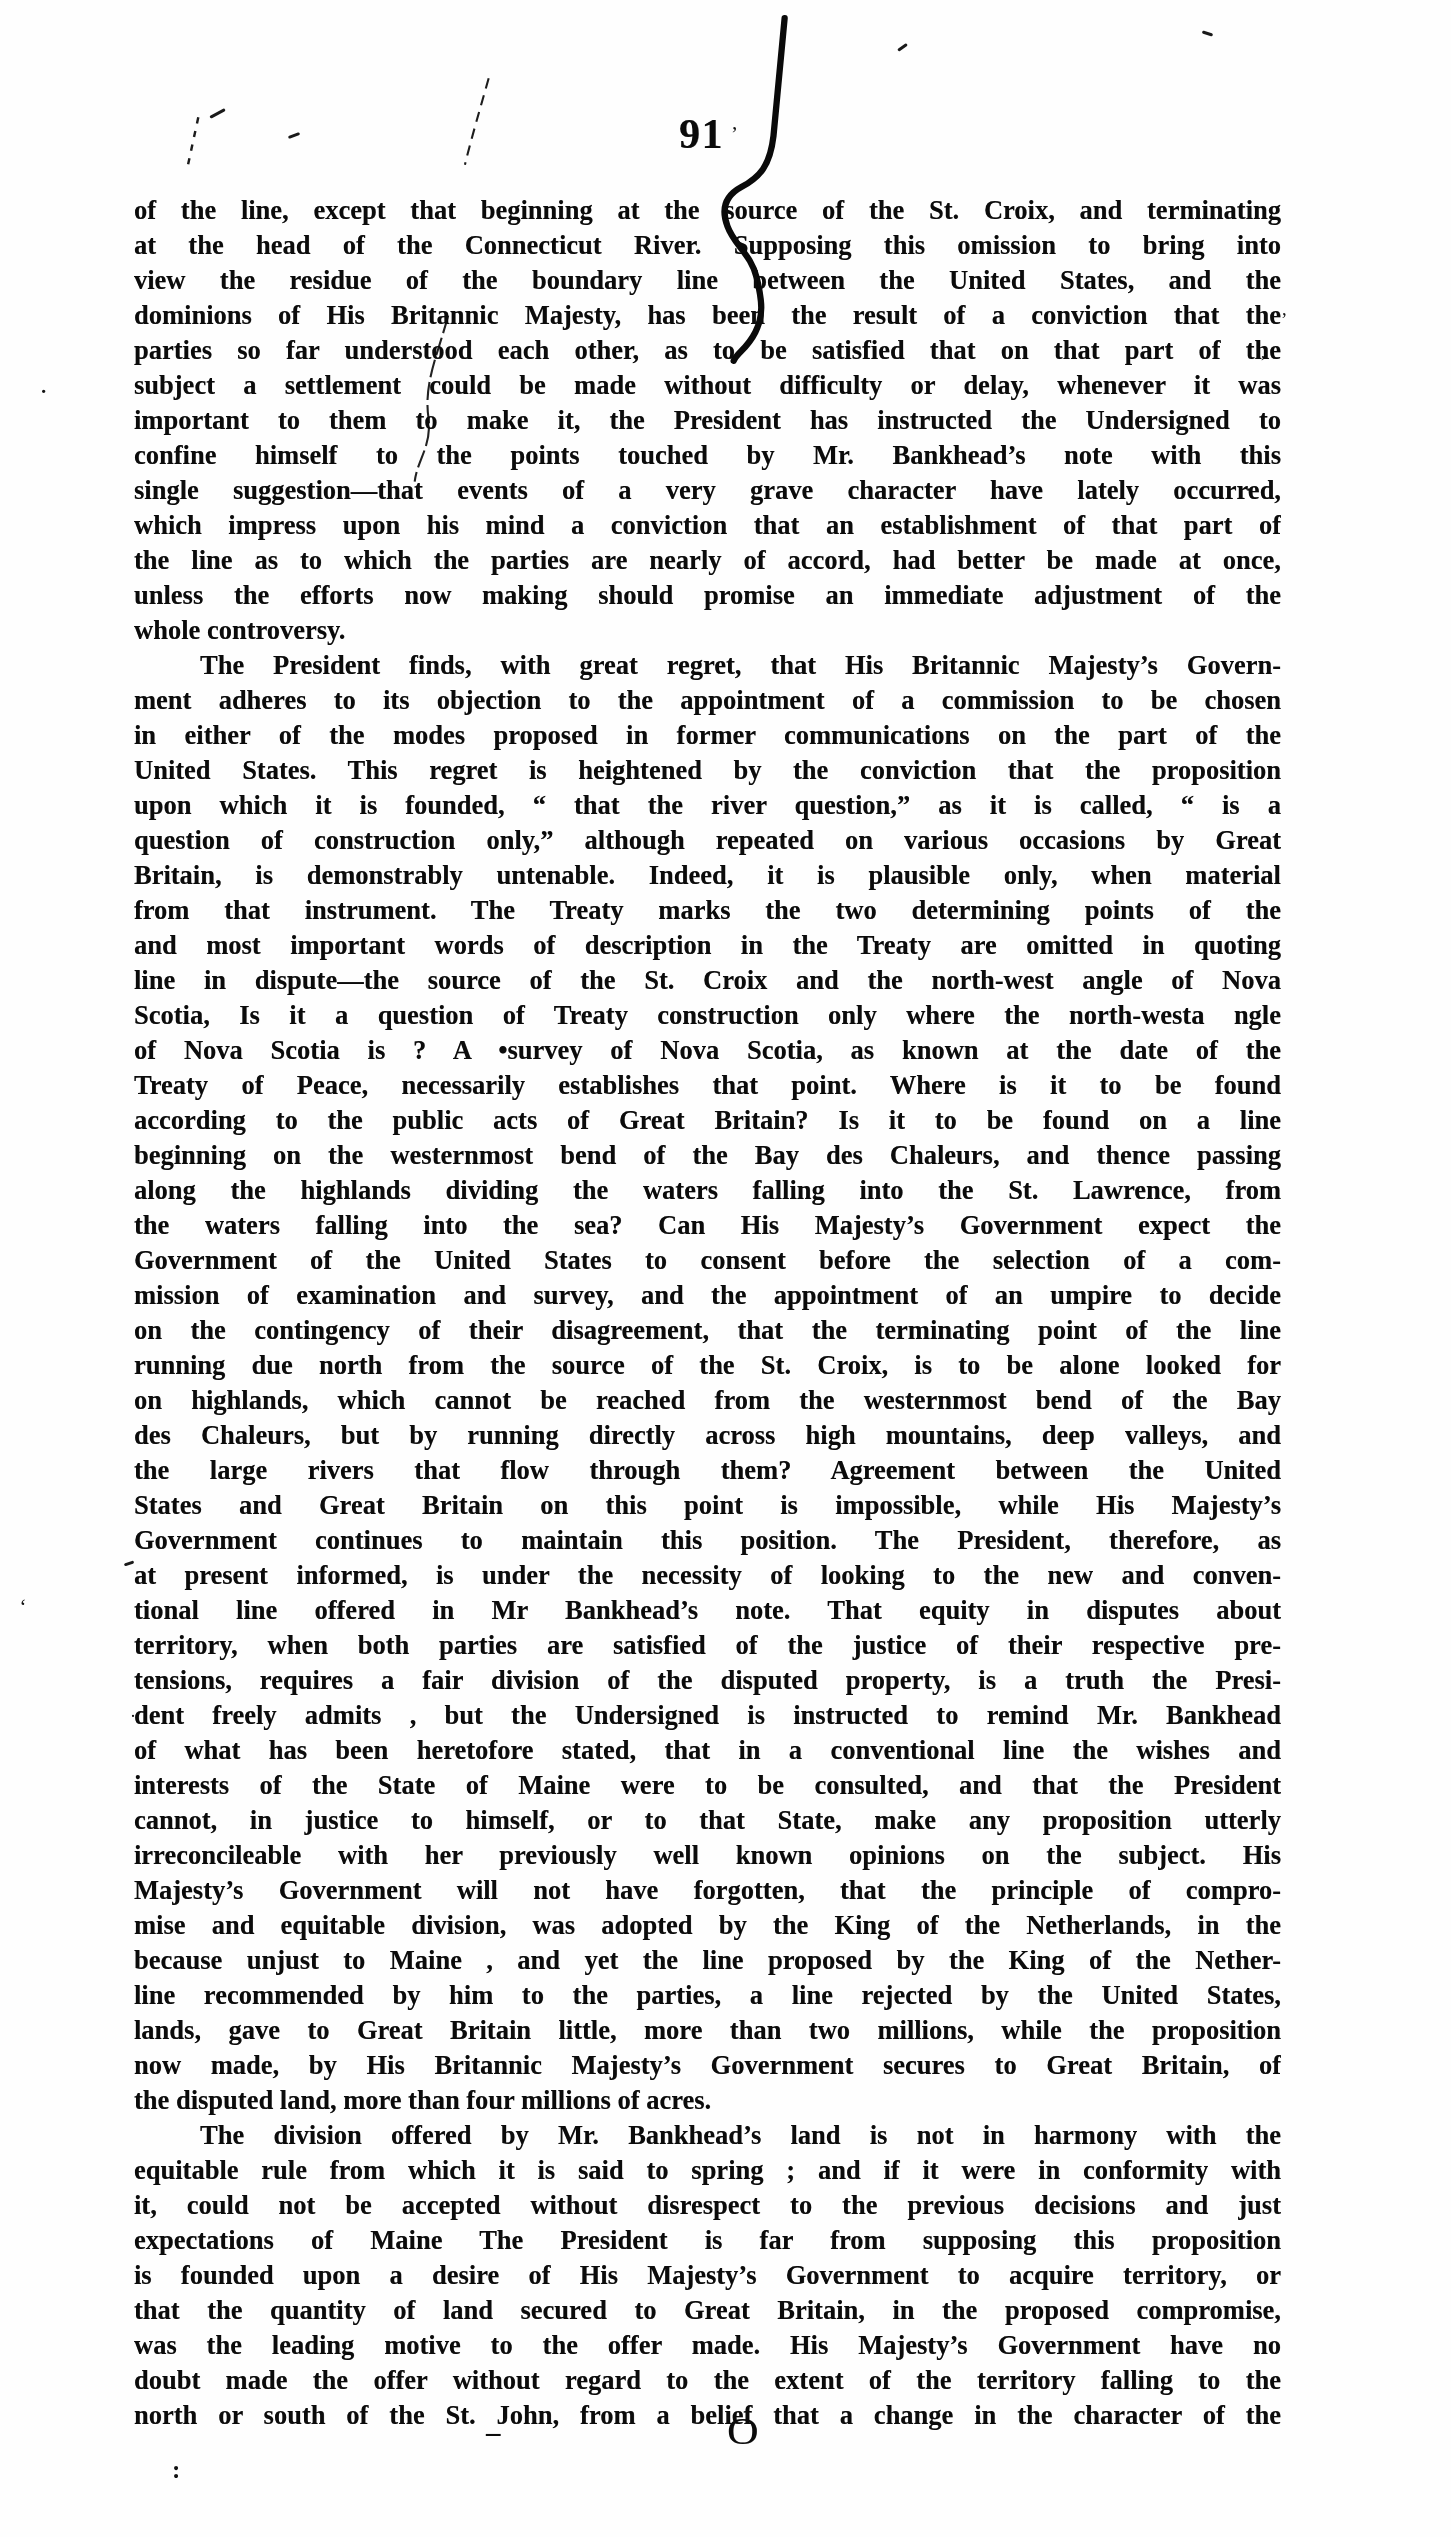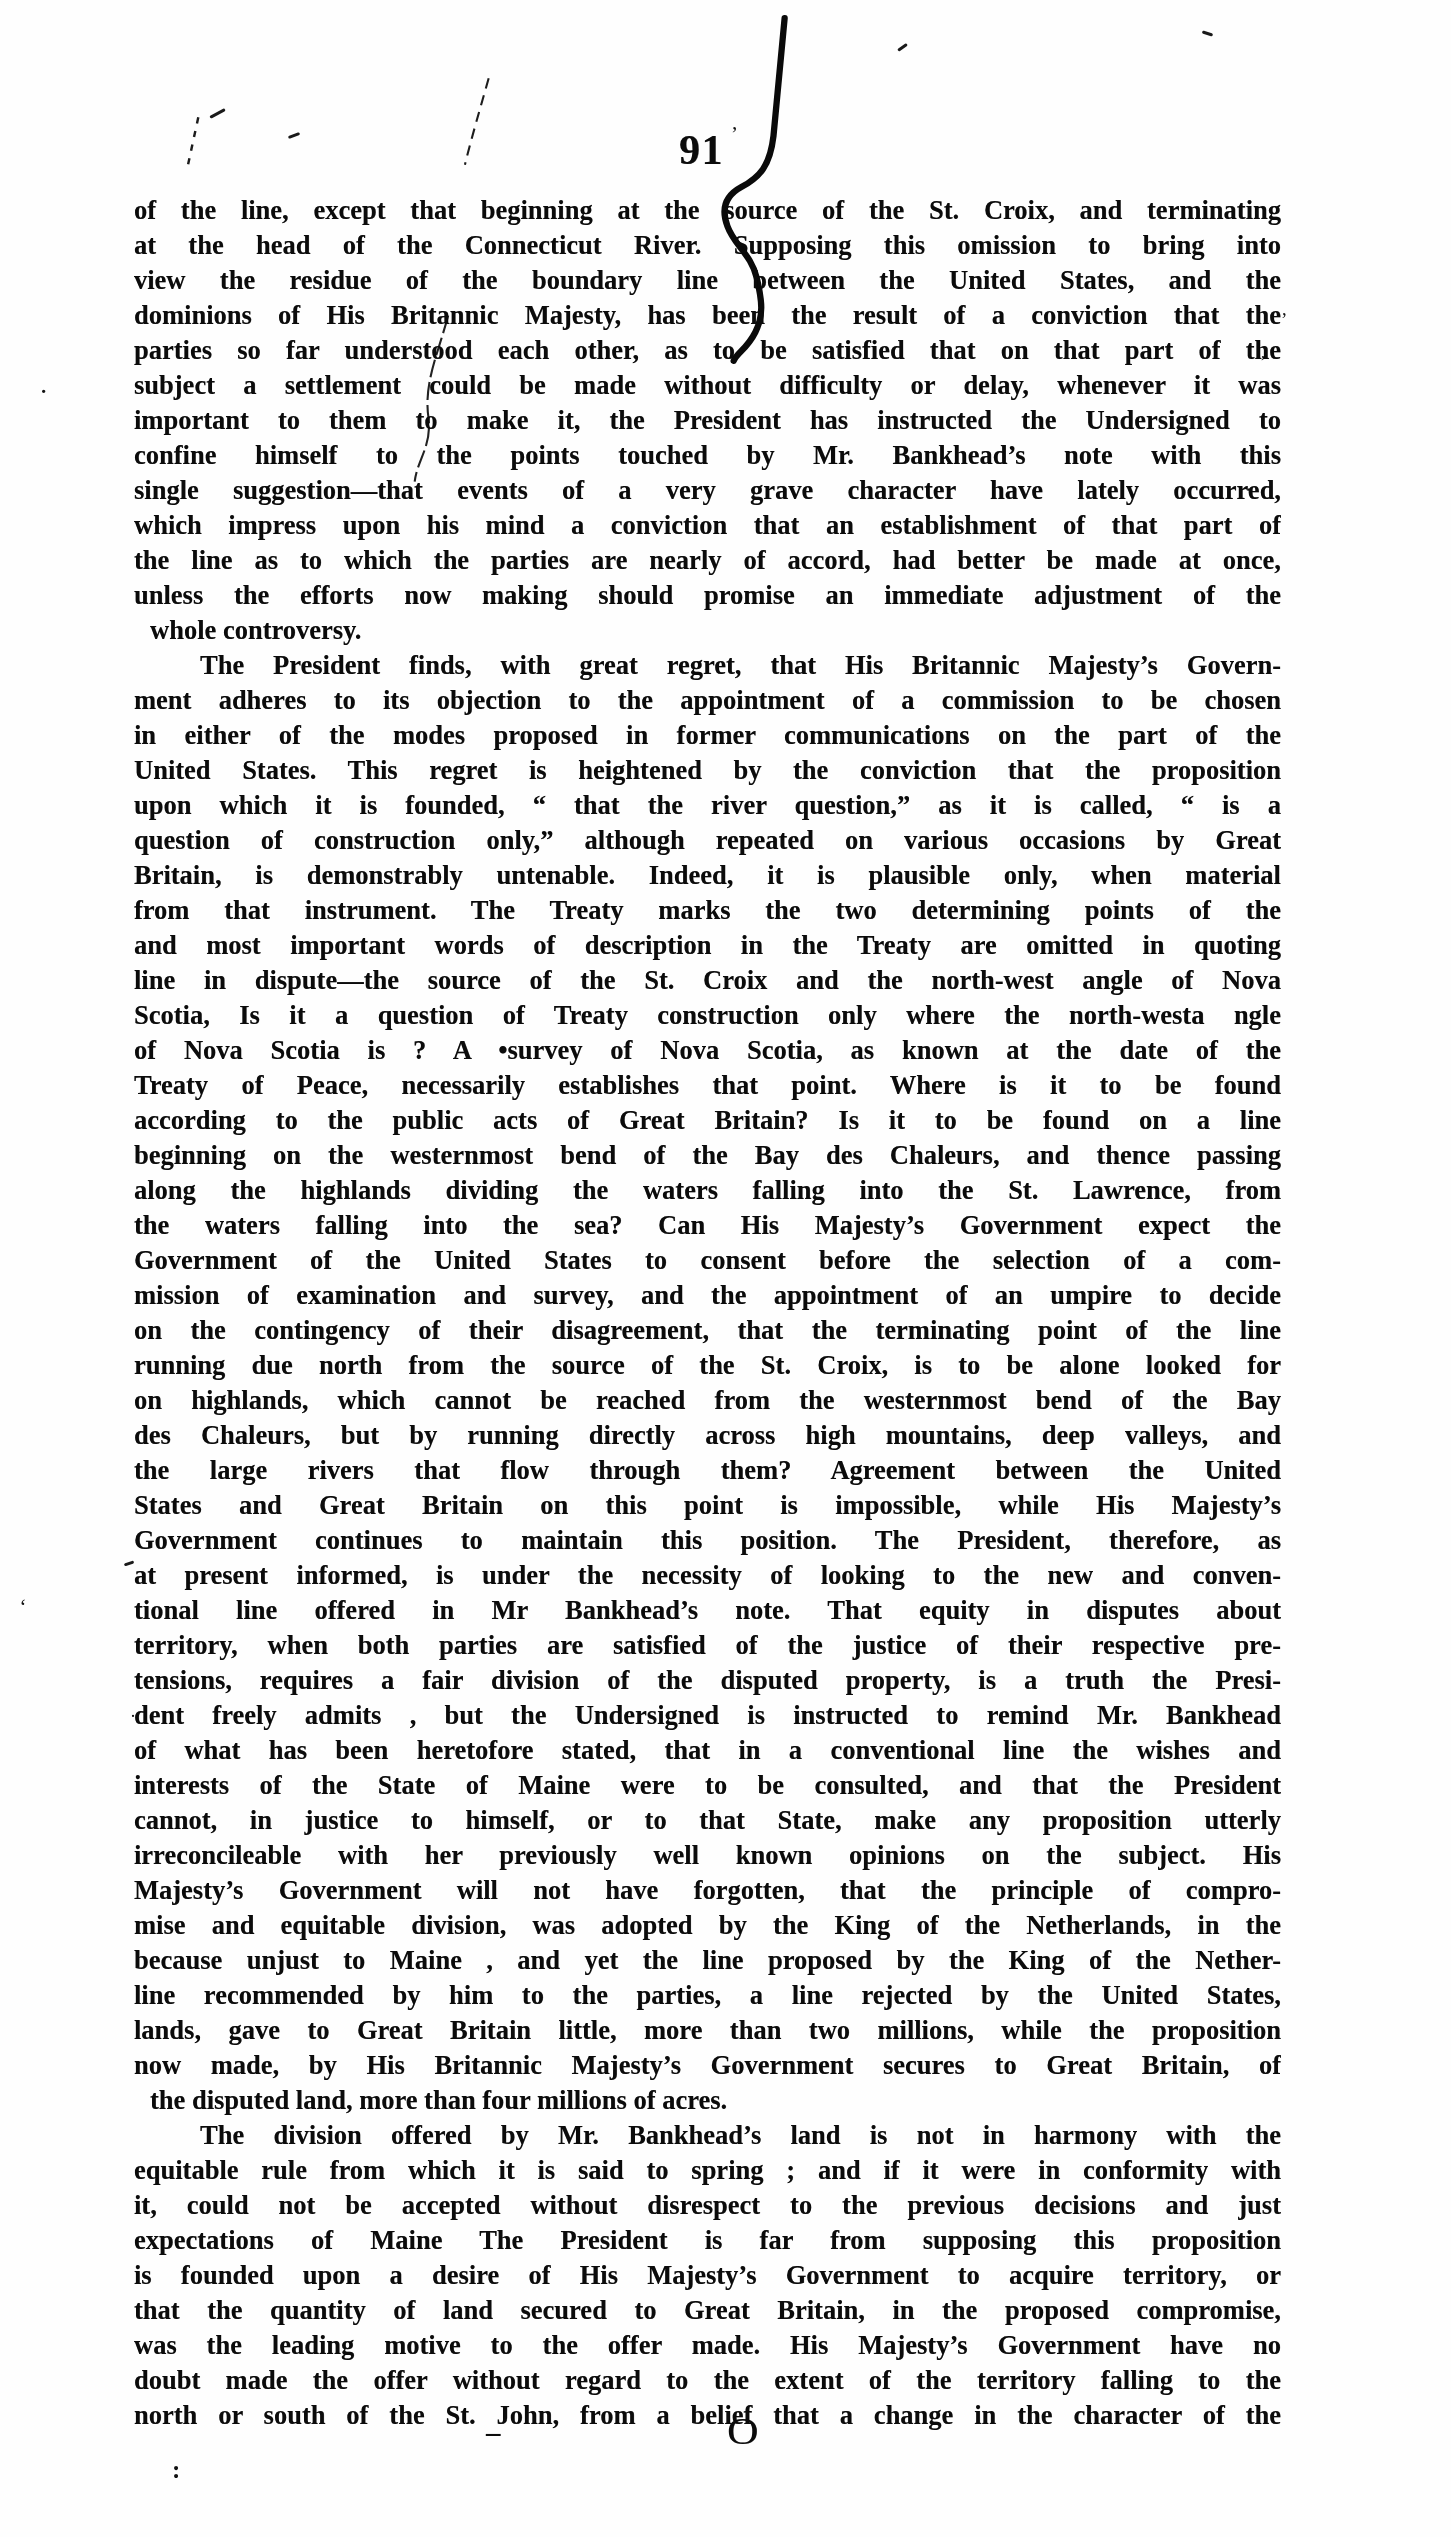--- a/index.html
+++ b/index.html
@@ -11,21 +11,21 @@
     position: relative;
     width: 1452px;
     height: 2538px;
     background: #fefefe;
     overflow: hidden;
     font-family: "Liberation Serif", "DejaVu Serif", serif;
     color: #0b0b0b;
   }
   .pagenum {
     position: absolute;
-    top: 126px;
+    top: 110px;
     left: 649px;
     width: 105px;
     text-align: center;
     font-size: 42px;
     font-weight: bold;
     letter-spacing: 1.4px;
     text-shadow: 0.3px 0.3px 0 rgba(0,0,0,0.45);
   }
   .textblock {
     position: absolute;
@@ -38,21 +38,21 @@
     height: 35px;
     line-height: 35px;
     font-size: 26.5px;
     text-align: justify;
     text-align-last: justify;
     white-space: normal;
     overflow: hidden;
     text-shadow: 0.2px 0.2px 0 rgba(0,0,0,0.4);
   }
   .line.indent { padding-left: 66px; }
-  .line.short { text-align-last: left; margin-left: 16px; }
+  .line.short { text-align-last: left; }
   .press-dash {
     position: absolute;
     left: 486px;
     top: 2416px;
     font-size: 29px;
     font-weight: bold;
   }
   .catchword {
     position: absolute;
     left: 727px;

